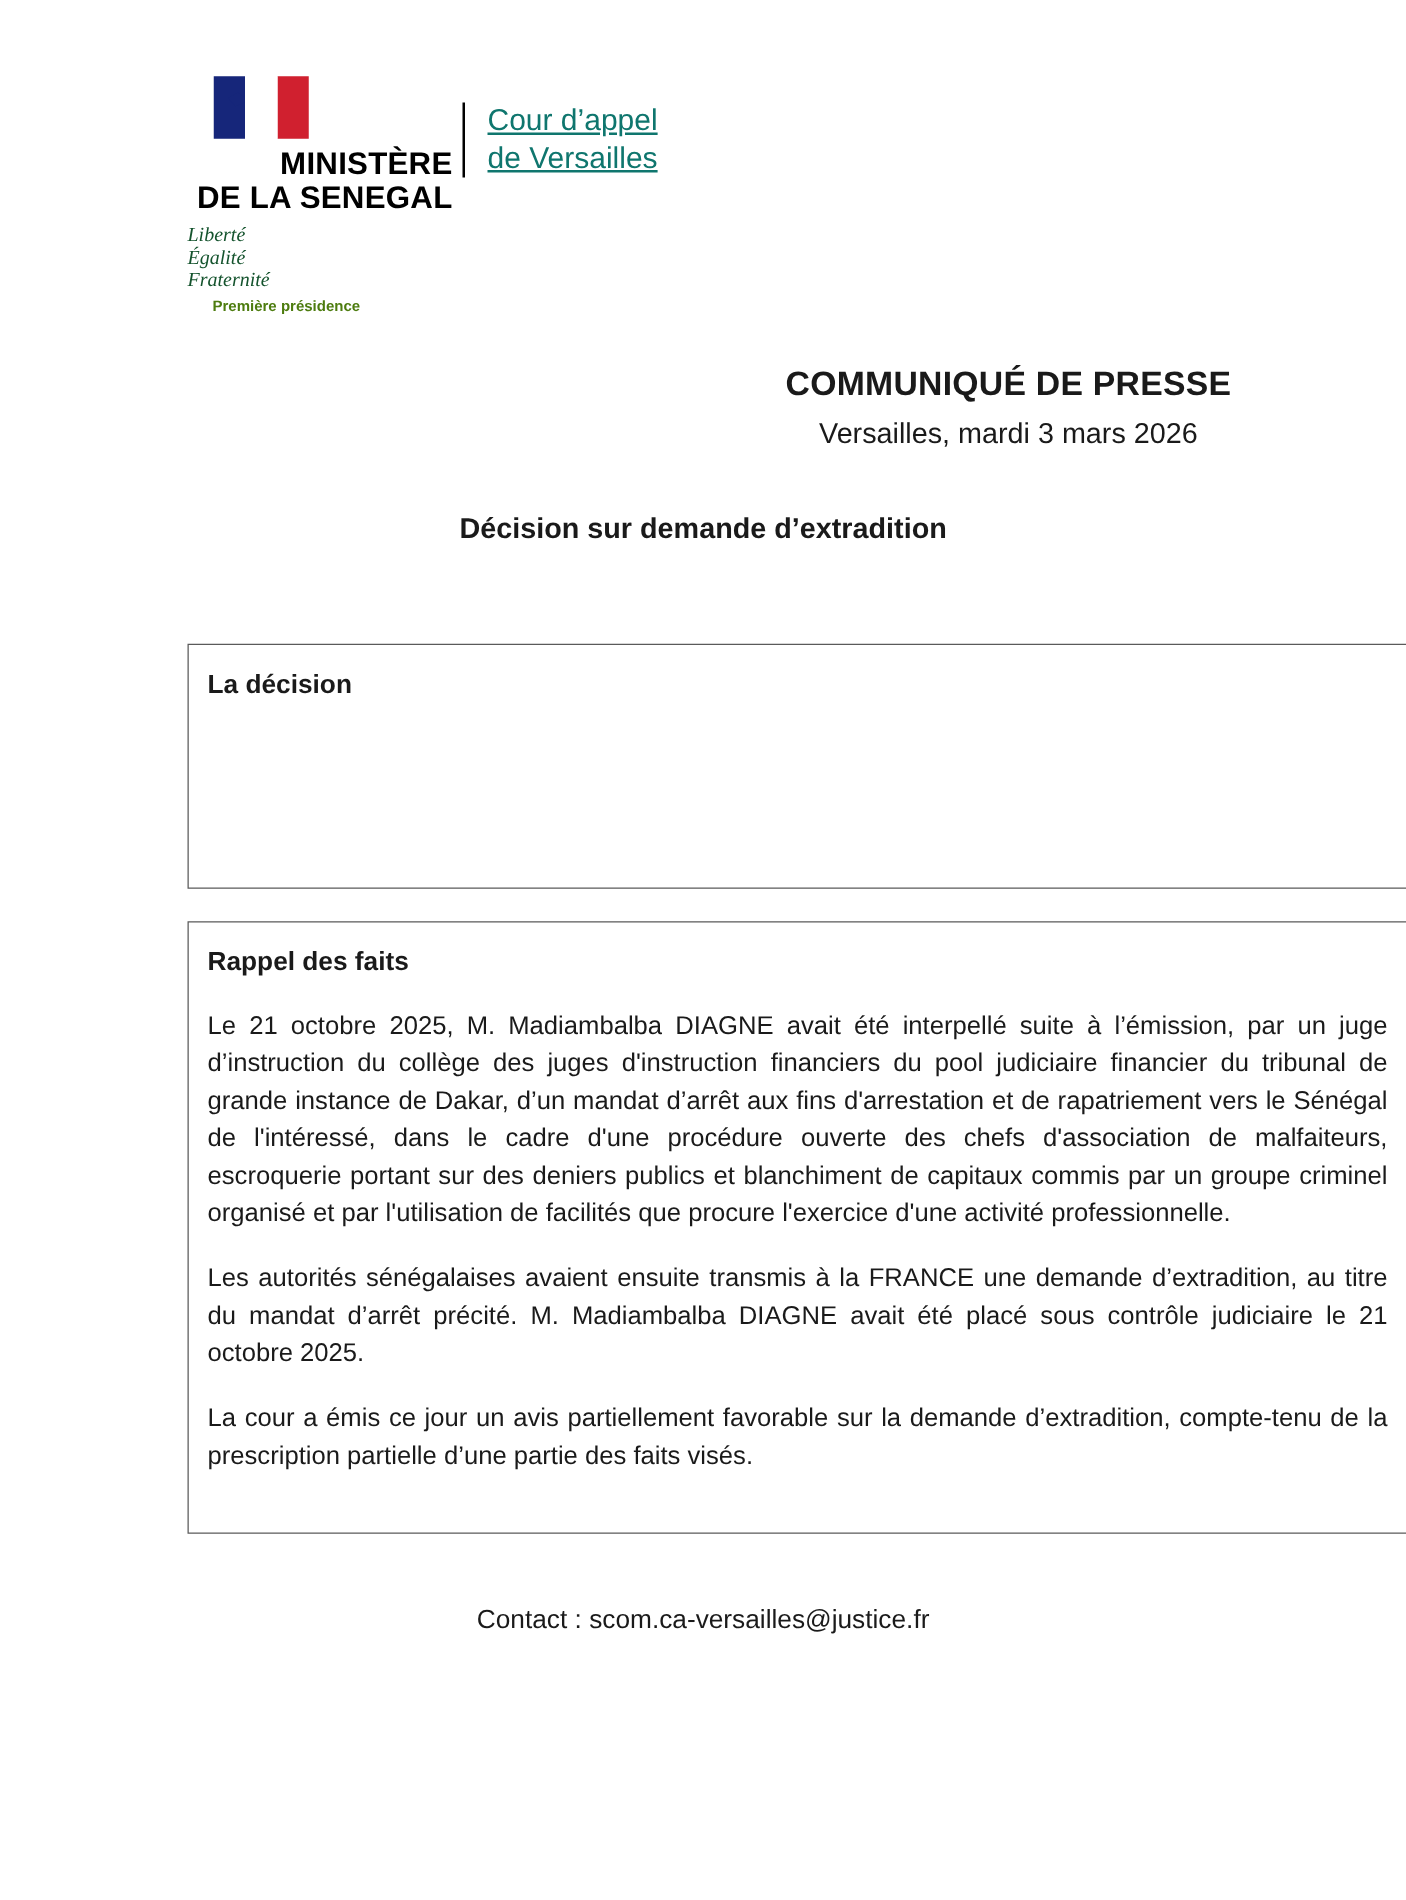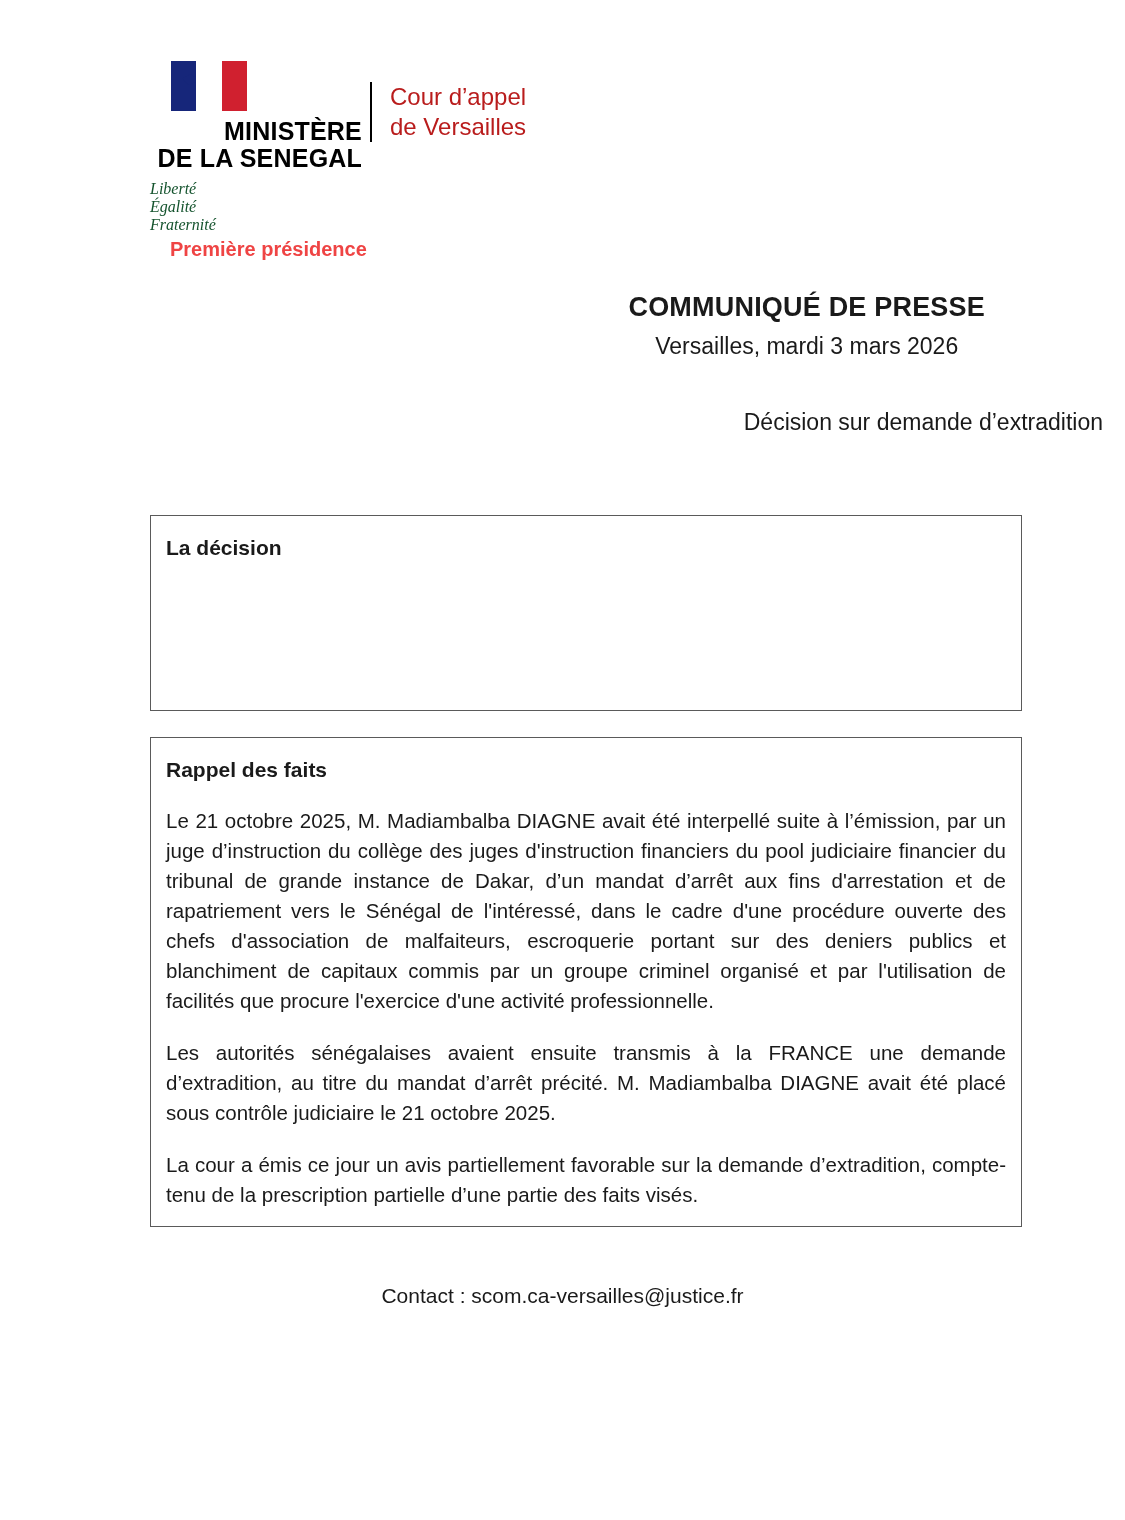--- a/index.html
+++ b/index.html
@@ -86,29 +86,30 @@
     width: 2px;
     align-self: stretch;
     background: #000000;
     margin: 22px 18px 0 8px;
     height: 60px;
   }
   .cour {
     margin-top: 22px;
     font-size: 24px;
     line-height: 30px;
-    color: #b91c1c;
+    color: #0f766e;
+    text-decoration: underline;
   }
   .presidence {
     position: absolute;
     left: 148px;
     top: 226px;
-    font-size: 20px;
-    font-weight: bold;
-    color: #ef4444;
+    font-size: 12px;
+    font-weight: bold;
+    color: #4d7c0f;
   }
 
   
   .communique {
     position: absolute;
     right: 118px;
     top: 280px;
     text-align: center;
   }
   .communique .cp-title {
@@ -118,31 +119,31 @@
   }
   .communique .cp-date {
     margin-top: 10px;
     font-size: 23px;
   }
   .doc-title {
     position: absolute;
     left: 0;
     right: 0;
     top: 392px;
-    text-align: right;
+    text-align: center;
     font-size: 23px;
-    font-weight: normal;
+    font-weight: bold;
     line-height: 36px;
   }
 
   
   .box {
     position: absolute;
     left: 128px;
-    width: 872px;
+    width: 976px;
     border: 1.5px solid #5a5a5a;
     box-sizing: border-box;
     padding: 20px 15px 22px 15px;
   }
   .box-1 { top: 503px; height: 196px; }
   .box-2 { top: 725px; height: 490px; }
   .box-title {
     font-size: 21px;
     font-weight: bold;
     margin-bottom: 24px;

